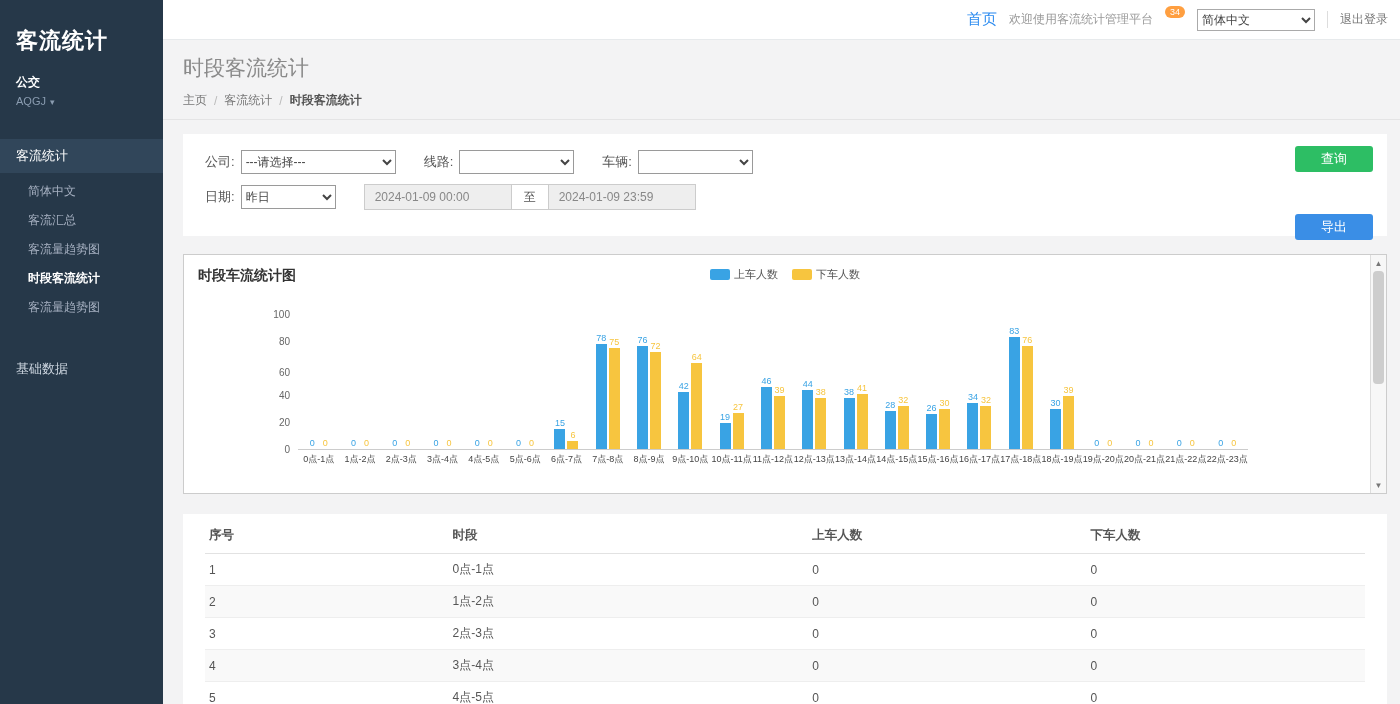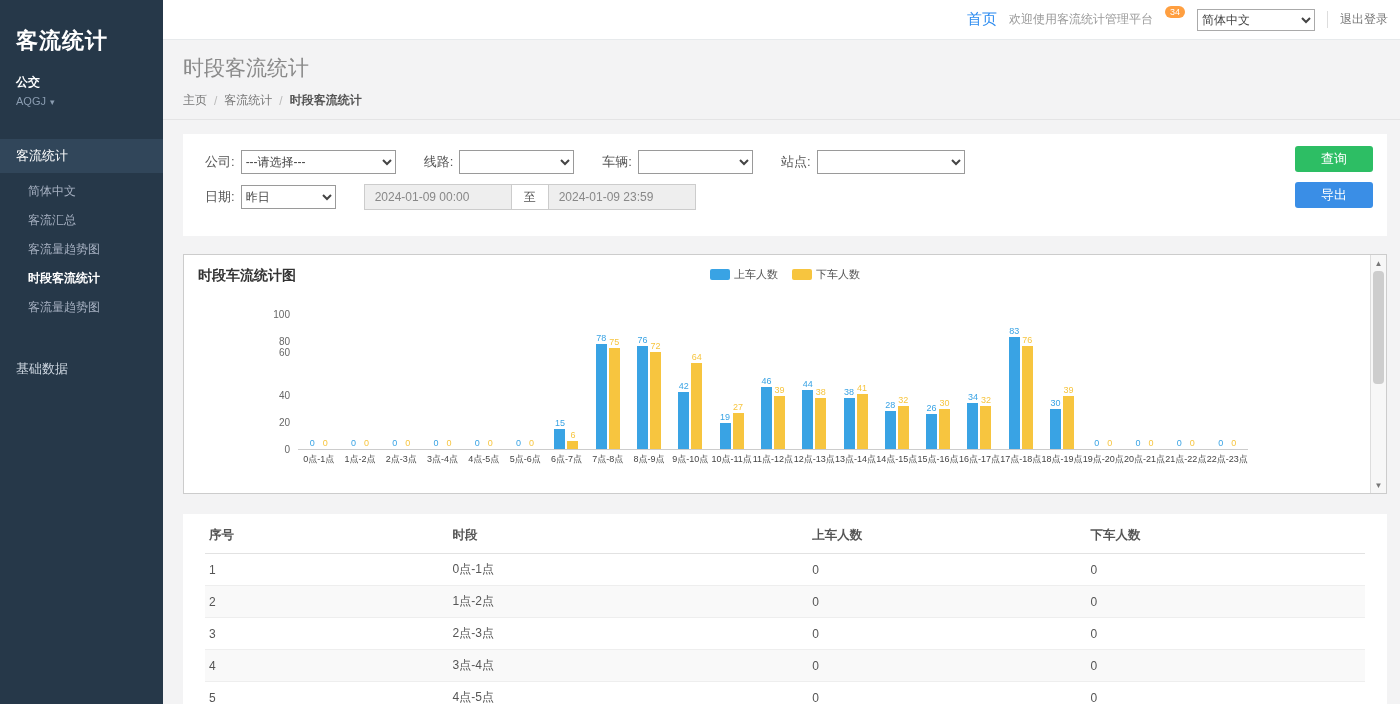--- a/index.html
+++ b/index.html
@@ -51,21 +51,21 @@
   .fgroup { display:flex; align-items:center; }
   .fgroup label { margin-right:6px; }
   .fselect { height:24px; border:1px solid #9a9a9a; background:#fff; font-size:12px; color:#444; }
   .w150 { width:155px; } .w115 { width:115px; } .w150b { width:148px; } .w95 { width:95px; }
   .date-join { display:flex; align-items:stretch; }
   .date-input { width:148px; height:26px; background:#eee; border:1px solid #ccc; font-size:12px; color:#888; padding:0 10px; }
   .to-label { display:flex; align-items:center; padding:0 12px; border-top:1px solid #ccc; border-bottom:1px solid #ccc; background:#fff; font-size:12px; color:#555; }
   .filter-buttons { position:absolute; right:14px; top:12px; display:flex; flex-direction:column; gap:10px; }
   .btn { width:78px; height:26px; border:none; border-radius:3px; color:#fff; font-size:13px; cursor:pointer; }
   .btn-query { background:var(--btn-green); }
-  .btn-export { background:var(--btn-blue); }
+  .btn-export { background:var(--btn-blue);margin-top:32px; }
 
   
   .chart-panel { background:#fff; margin-top:18px; padding:0; }
   .chart-box { border:1px solid #ccc; position:relative; height:240px; padding:12px 30px 10px 14px; }
   .chart-header { display:flex; align-items:center; }
   .chart-title { font-size:14px; font-weight:bold; color:#333; }
   .chart-legend { position:absolute; left:0; right:0; top:12px; display:flex; justify-content:center; gap:14px; font-size:11px; color:#555; pointer-events:none; }
   .legend-item { display:flex; align-items:center; gap:4px; cursor:pointer; pointer-events:auto; }
   .legend-swatch { width:20px; height:11px; display:inline-block; border-radius:2px; }
   .chart-region { display:flex; margin-top:30px; }
@@ -156,24 +156,20 @@
             </select>
           </div>
           <div class="fgroup">
             <label>线路:</label>
             <select class="fselect w115"></select>
           </div>
           <div class="fgroup">
             <label>车辆:</label>
             <select class="fselect w115"></select>
           </div>
-          <div class="fgroup">
-            <label>站点:</label>
-            <select class="fselect w150b"></select>
-          </div>
         </div>
         <div class="filter-row">
           <div class="fgroup">
             <label>日期:</label>
             <select class="fselect w95">
               <option>昨日</option>
             </select>
           </div>
           <div class="date-join">
             <input class="date-input" readonly="" value="2024-01-09 00:00" style="">
@@ -200,21 +196,21 @@
               <span class="legend-item">
                 <span class="legend-swatch" style="background: rgb(247, 197, 63);"></span>
                 <span>下车人数</span>
               </span>
             </div>
           <div class="chart-region">
             <div class="y-axis">
                 <div class="ytick" style="bottom: -5px;">0</div>
                 <div class="ytick" style="bottom: 22px;">20</div>
                 <div class="ytick" style="bottom: 49px;">40</div>
-                <div class="ytick" style="bottom: 92px;">60</div>
+                <div class="ytick" style="bottom: 72px;">60</div>
                 <div class="ytick" style="bottom: 103px;">80</div>
                 <div class="ytick" style="bottom: 130px;">100</div>
               </div>
             <div class="plot-wrap">
               <div class="plot">
                   <div class="cat-group">
                     <div class="barwrap">
                       <span class="barval" style="color: rgb(57, 163, 228);">0</span>
                       <div class="bar" style="background: rgb(57, 163, 228); height: 0px;"></div>
                     </div>

